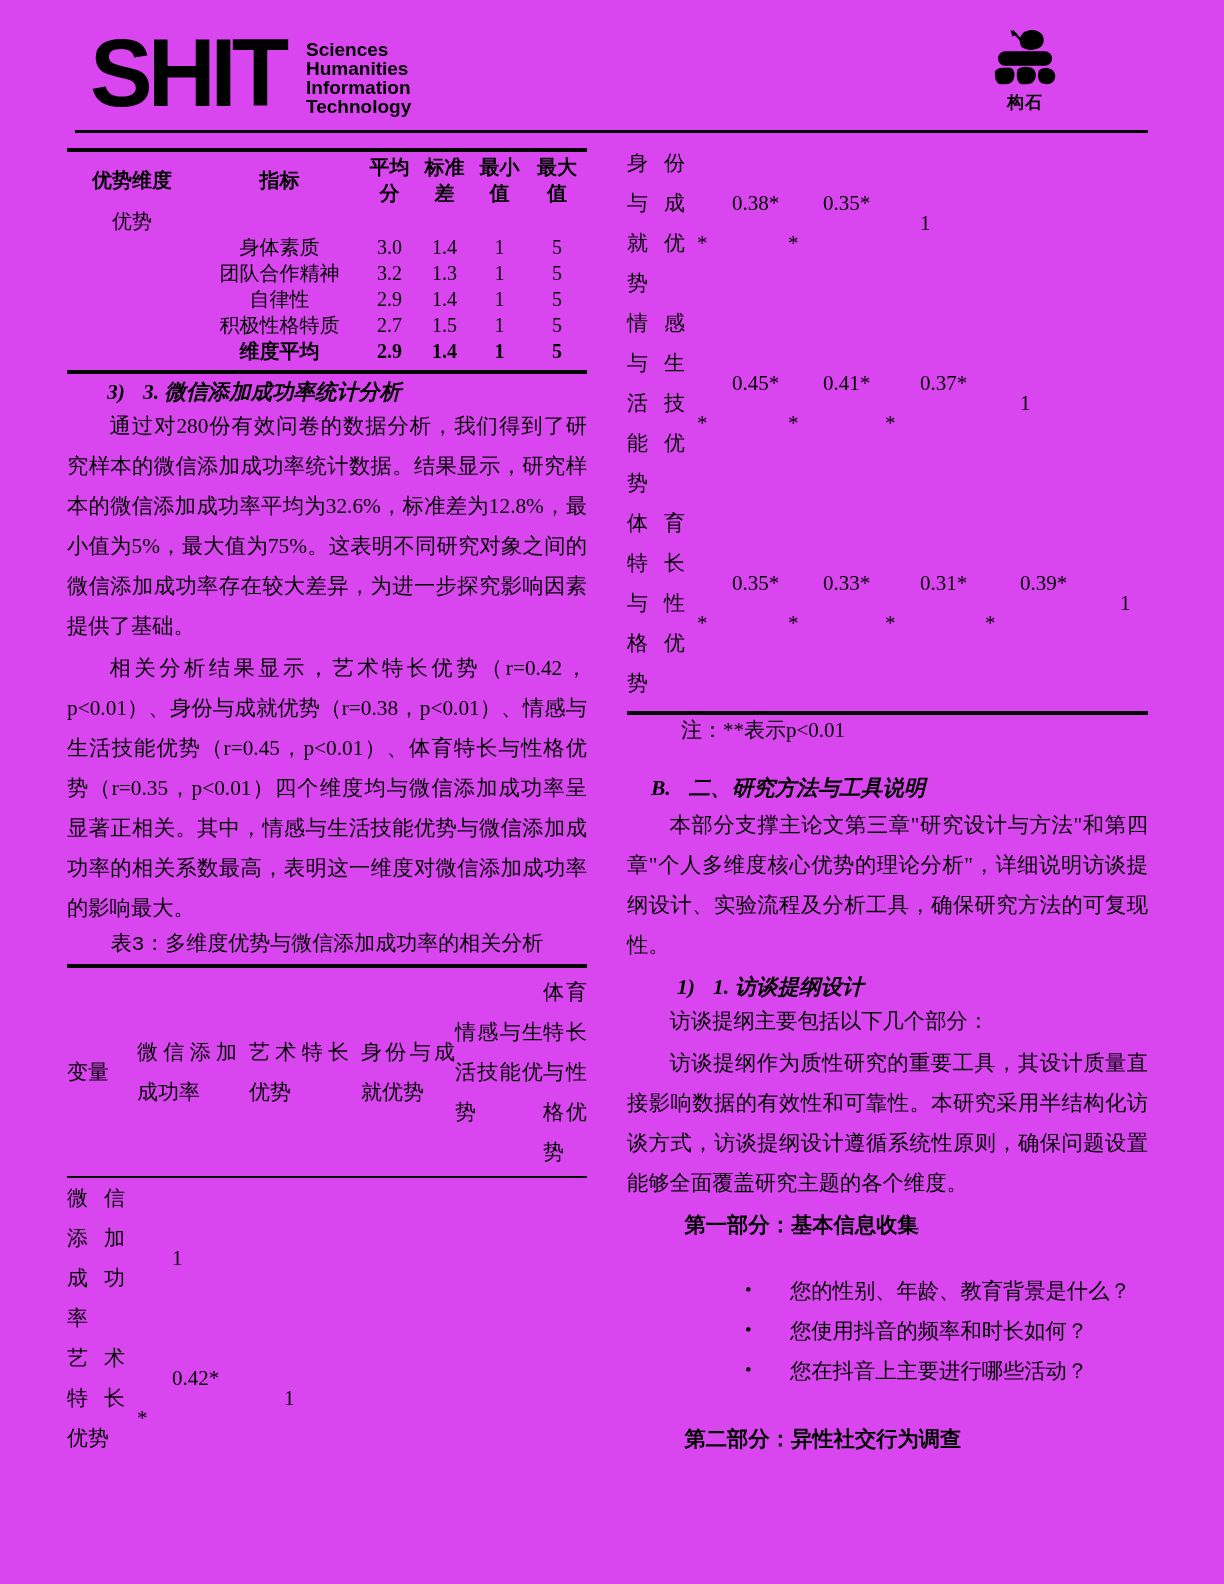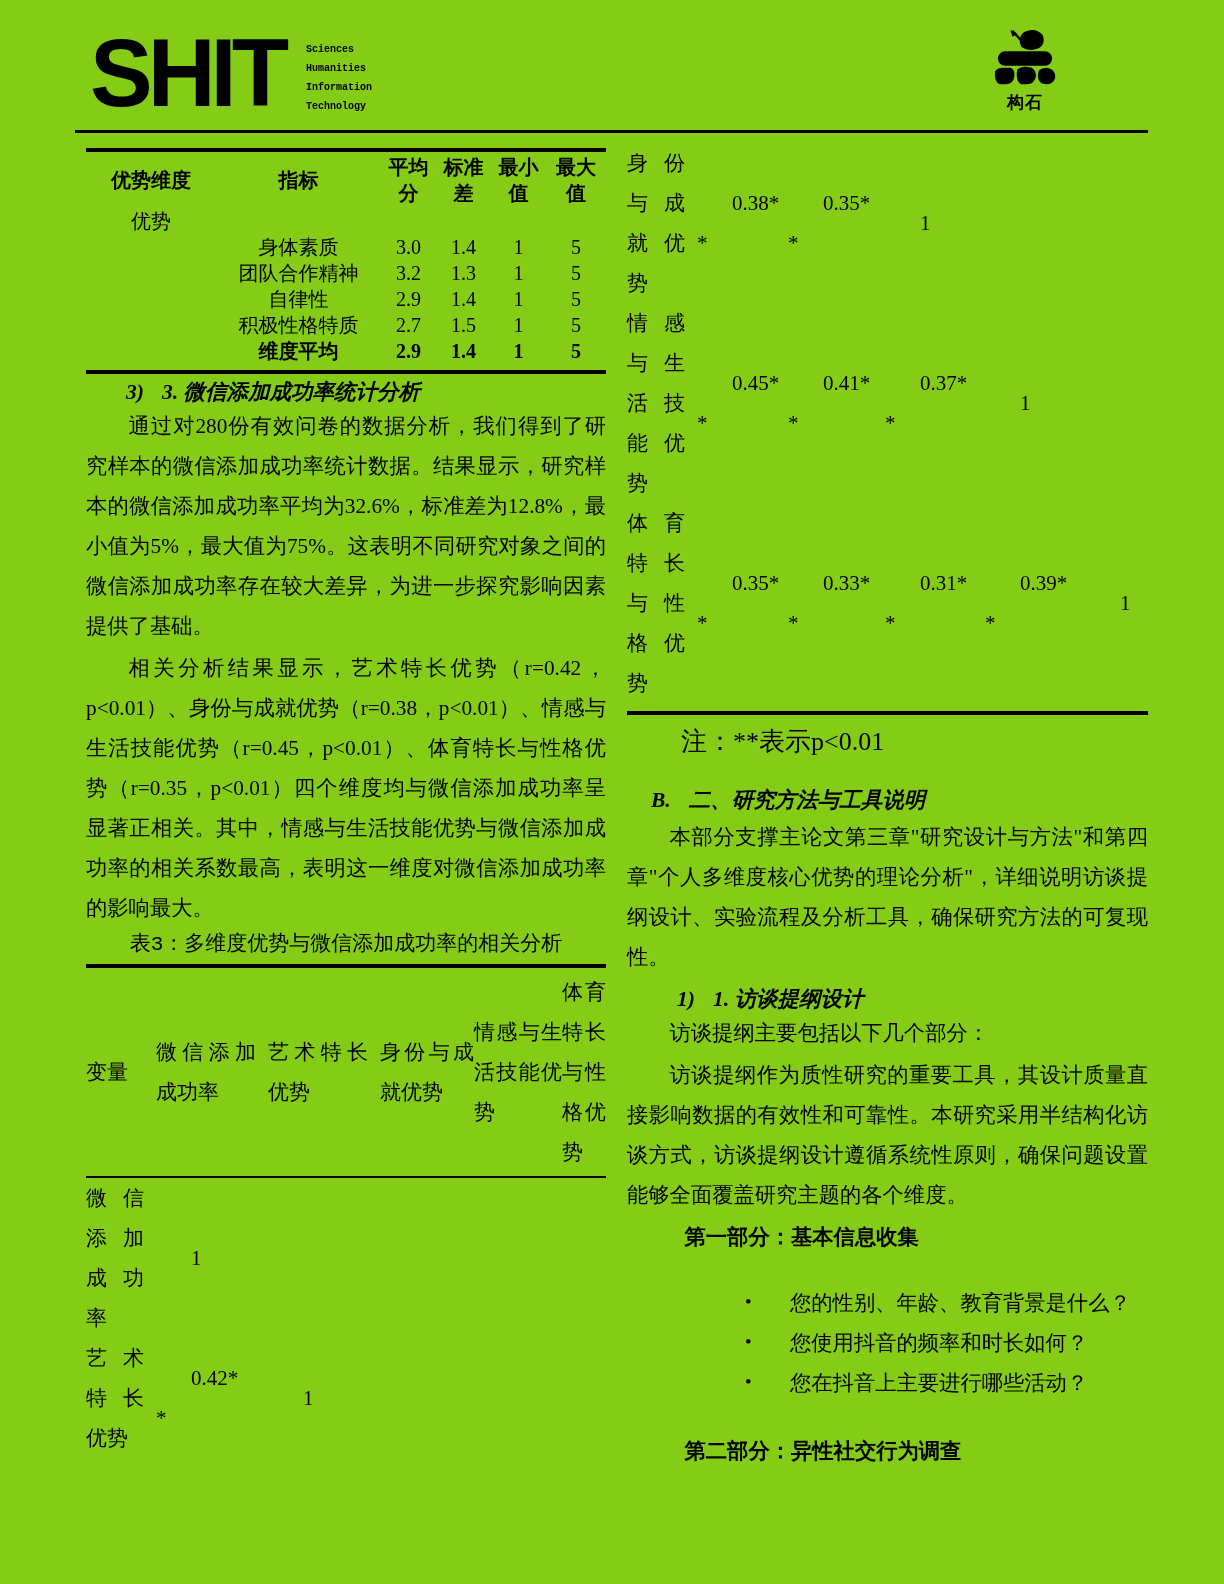--- a/index.html
+++ b/index.html
@@ -1,43 +1,43 @@
 <!DOCTYPE html>
 <html><head>
 <meta charset="utf-8">
 <style>
   html,body { margin:0; padding:0; background:#e8e8e8; }
   .page {
     position:relative; width:1224px; height:1584px; margin:0 auto;
-    background:#84cc16; color:#000;
+    background:#d946ef; color:#000;
     font-family:"Liberation Serif","DejaVu Serif",serif;
     overflow:hidden;
   }
   
   .logo-text {
     position:absolute; left:90px; top:26px;
     font-family:"Liberation Sans","DejaVu Sans",sans-serif;
     font-weight:bold; font-size:94px; line-height:1; letter-spacing:-5px;
     transform:scaleY(1.02);
   }
   .logo-sub {
     position:absolute; left:306px; top:40px;
-    font-family:Liberation Mono, monospace;
-    font-weight:bold; font-size:10px; line-height:19px;
+    font-family:Liberation Sans, sans-serif;
+    font-weight:bold; font-size:19px; line-height:19px;
   }
   .brand { position:absolute; left:978px; top:28px; width:94px; text-align:center; }
   .brand svg { width:68px; height:62px; display:block; margin:0 auto; }
   .brand-label {
     font-family:"Liberation Sans","DejaVu Sans",sans-serif;
     font-weight:bold; font-size:17px; margin-top:1px; letter-spacing:1px;
   }
   .top-rule { position:absolute; left:75px; top:130px; width:1073px; height:3px; background:#000; }
 
   
-  .col-left  { position:absolute; left:86px;  top:148px; width:520px; }
+  .col-left  { position:absolute; left:67px;  top:148px; width:520px; }
   .col-right { position:absolute; left:627px; top:143px; width:521px; }
 
   
   .t1 {
     width:520px; border-collapse:collapse; table-layout:fixed;
     border-top:4px solid #000; border-bottom:4px solid #000;
     font-size:20px; line-height:26px; text-align:center;
   }
   .t1 th { font-weight:bold; white-space:pre-line; vertical-align:middle; padding:2px 0; }
   .t1 td { padding:0; vertical-align:middle; }
@@ -61,21 +61,21 @@
   .t3 .lbl, .t3 th {
     text-align:justify; text-justify:inter-character; line-height:40px;
   }
   .t3 .val { white-space:pre-line; text-indent:35px; line-height:40px; text-align:left; }
   .t3-left  { width:520px; border-top:4px solid #000; }
   .t3-left th { border-bottom:2px solid #000; padding:4px 0; }
   .t3-left th.p12, .t3 td.p12 { padding-right:12px; }
   .t3-right { width:521px; border-bottom:4px solid #000; }
   .t3-right tr.last td { padding-bottom:8px; }
 
-  .note { margin-top:12px; padding-left:54px; font-size:26px; line-height:30px; }
+  .note { padding-left:54px; font-size:21px; line-height:30px; }
 
   .part-title { font-weight:bold; font-size:21.3px; line-height:40px; text-indent:2.7em; }
   .part2 { margin-top:28px; }
   .bullets { margin-top:26px; }
   .bullet-item { position:relative; padding-left:163px; line-height:40px; font-size:21.3px; }
   .bullet-item .dot { position:absolute; left:118px; top:-1px; font-size:19px; }
 </style>
 </head>
 <body>
 

